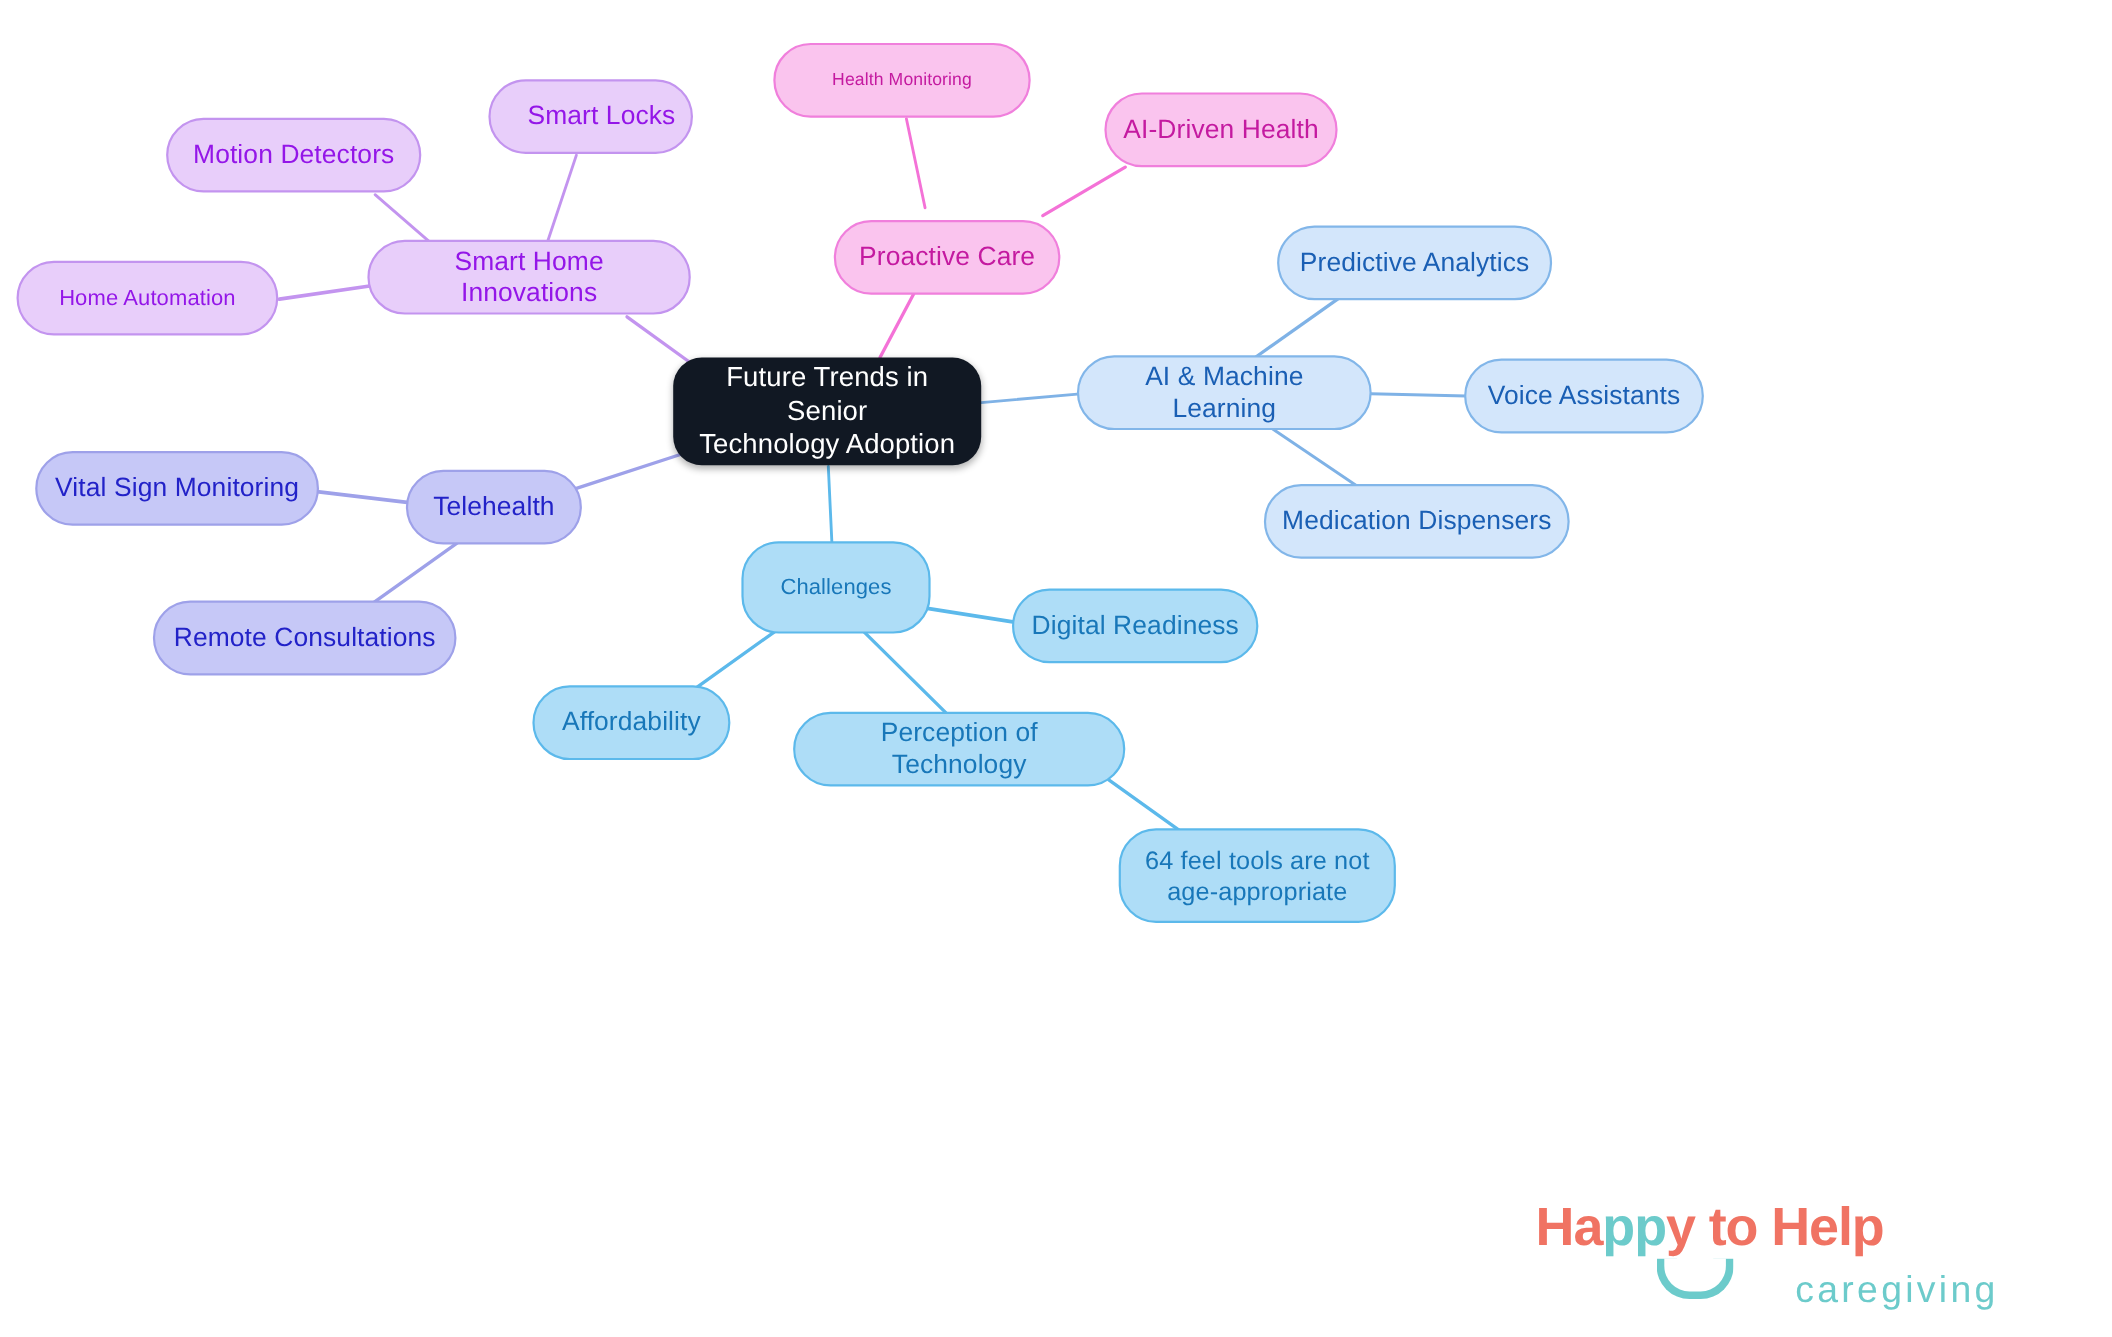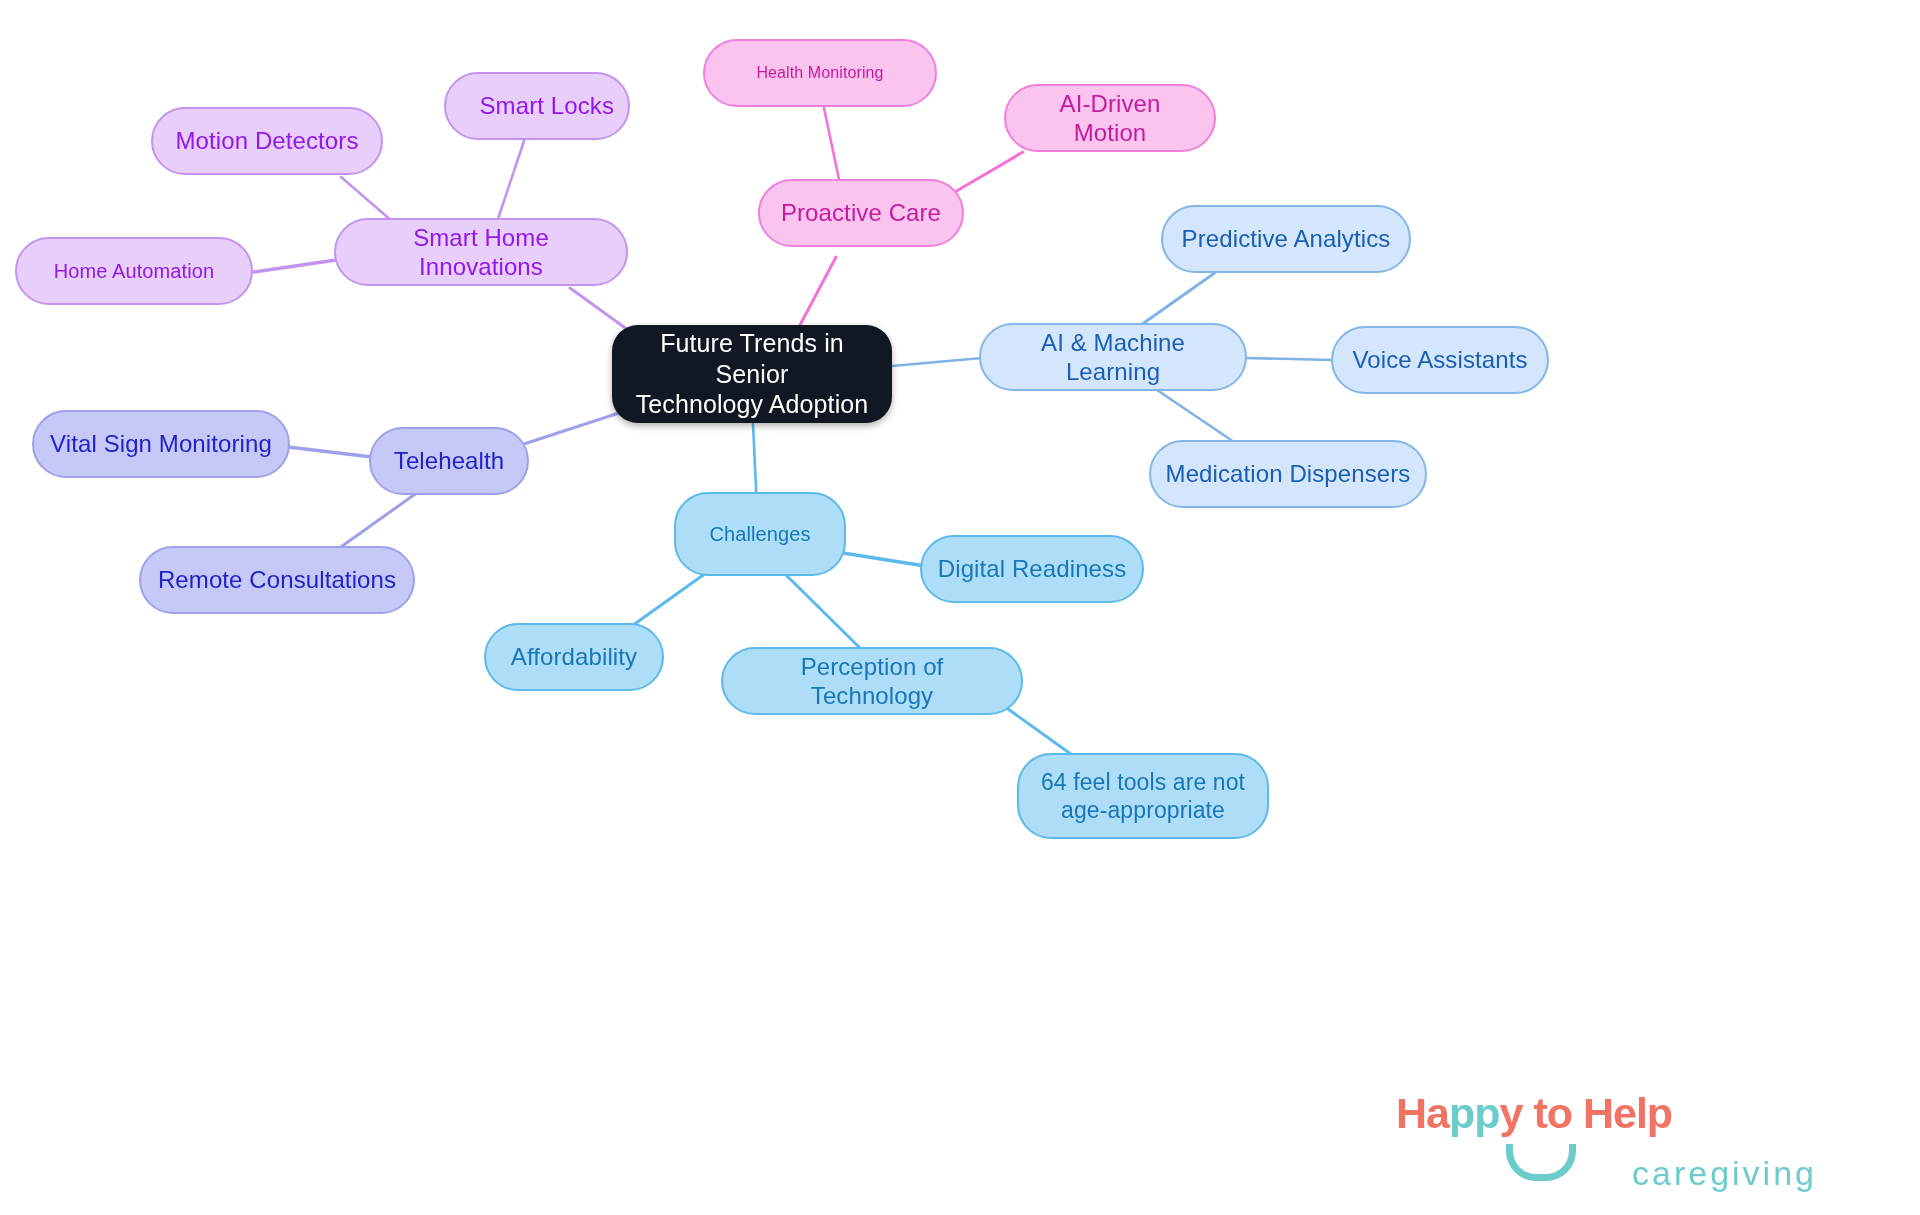--- a/index.html
+++ b/index.html
@@ -79,21 +79,21 @@
     position: absolute;
     left: 1396px;
     top: 1092px;
     width: 500px;
     height: 118px;
   }
   #logo-main {
     position: absolute;
     left: 0;
     top: 0;
-    font-size: 43px;
+    font-size: 49px;
     font-weight: bold;
     letter-spacing: -1px;
     white-space: nowrap;
     line-height: 1;
   }
   .lg-coral { color: #F07363; }
   .lg-teal  { color: #6CCBCB; }
   #logo-smile {
     position: absolute;
     left: 110px;
@@ -142,23 +142,23 @@
       <line x1="1008" y1="709" x2="1075" y2="757" stroke="#5CB9EB" stroke-width="3" stroke-linecap="round"></line>
     </svg>
 
   <div id="nodes">
       <div class="node root" style="left: 612px; top: 325px; width: 280px; height: 98px; font-size: 25px;"><span>Future Trends in Senior
 Technology Adoption</span></div>
       <div class="node purple" style="left: 334px; top: 218px; width: 294px; height: 68px; font-size: 24px;"><span>Smart Home Innovations</span></div>
       <div class="node purple" style="left: 151px; top: 107px; width: 232px; height: 68px; font-size: 24px;"><span>Motion Detectors</span></div>
       <div class="node purple" style="left: 444px; top: 72px; width: 186px; height: 68px; font-size: 24px; justify-content: flex-end;"><span>Smart Locks</span></div>
       <div class="node purple" style="left: 15px; top: 237px; width: 238px; height: 68px; font-size: 20px;"><span>Home Automation</span></div>
-      <div class="node pink" style="left: 758px; top: 179px; width: 206px; height: 68px; font-size: 24px;"><span>Proactive Care</span></div>
+      <div class="node pink" style="left: 758px; top: 200px; width: 206px; height: 68px; font-size: 24px;"><span>Proactive Care</span></div>
       <div class="node pink" style="left: 703px; top: 39px; width: 234px; height: 68px; font-size: 16px;"><span>Health Monitoring</span></div>
-      <div class="node pink" style="left: 1004px; top: 84px; width: 212px; height: 68px; font-size: 24px;"><span>AI-Driven Motion</span></div>
+      <div class="node pink" style="left: 1004px; top: 84px; width: 212px; height: 68px; font-size: 24px;"><span>AI-Driven Health</span></div>
       <div class="node indigo" style="left: 369px; top: 427px; width: 160px; height: 68px; font-size: 24px;"><span>Telehealth</span></div>
       <div class="node indigo" style="left: 32px; top: 410px; width: 258px; height: 68px; font-size: 24px;"><span>Vital Sign Monitoring</span></div>
       <div class="node indigo" style="left: 139px; top: 546px; width: 276px; height: 68px; font-size: 24px; justify-content: center;"><span>Remote Consultations</span></div>
       <div class="node blue-lt" style="left: 979px; top: 323px; width: 268px; height: 68px; font-size: 24px;"><span>AI &amp; Machine Learning</span></div>
       <div class="node blue-lt" style="left: 1161px; top: 205px; width: 250px; height: 68px; font-size: 24px;"><span>Predictive Analytics</span></div>
       <div class="node blue-lt" style="left: 1331px; top: 326px; width: 218px; height: 68px; font-size: 24px;"><span>Voice Assistants</span></div>
       <div class="node blue-lt" style="left: 1149px; top: 440px; width: 278px; height: 68px; font-size: 24px;"><span>Medication Dispensers</span></div>
       <div class="node blue-sky" style="left: 674px; top: 492px; width: 172px; height: 84px; font-size: 20px;"><span>Challenges</span></div>
       <div class="node blue-sky" style="left: 920px; top: 535px; width: 224px; height: 68px; font-size: 24px;"><span>Digital Readiness</span></div>
       <div class="node blue-sky" style="left: 484px; top: 623px; width: 180px; height: 68px; font-size: 24px;"><span>Affordability</span></div>

